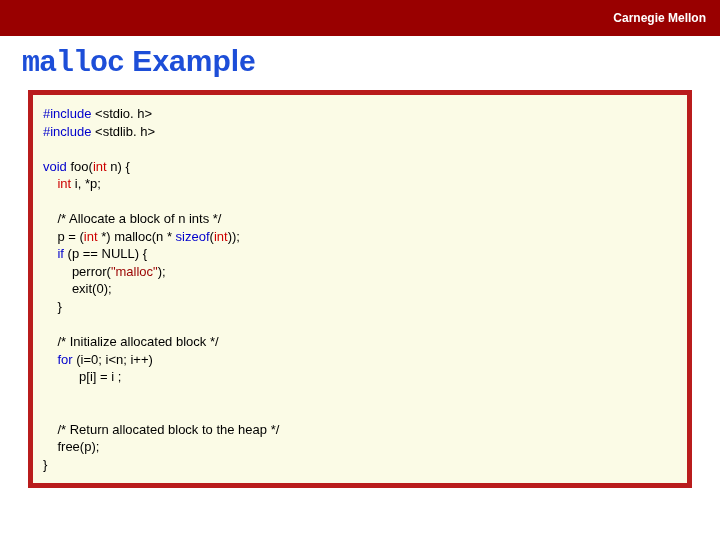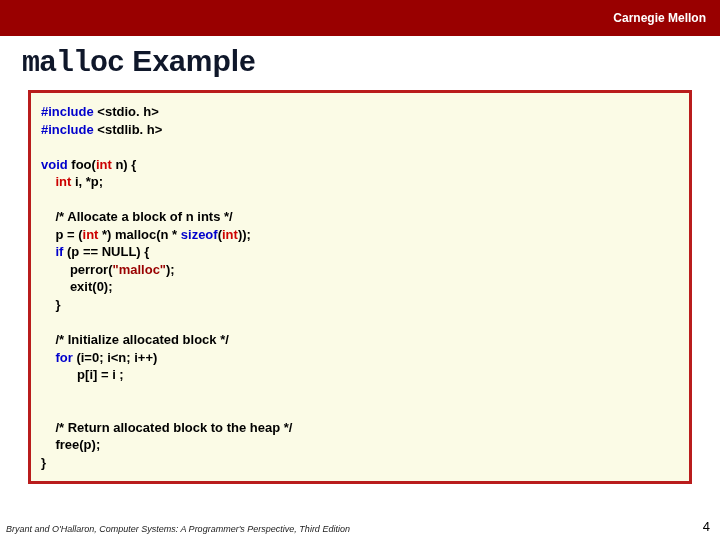--- a/index.html
+++ b/index.html
@@ -1,21 +1,21 @@
 <!DOCTYPE html>
 <html><head>
 <meta charset="utf-8">
 <style>
   * { margin: 0; padding: 0; box-sizing: border-box; }
   html, body { width: 720px; height: 540px; font-family: Arial, Helvetica, sans-serif; background: #fff; }
   .slide { width: 720px; height: 540px; position: relative; background: #fff; }
   .topbar { background: #990000; color: #fff; height: 36px; display: flex; justify-content: flex-end; align-items: center; padding-right: 14px; font-weight: bold; font-size: 12px; }
-  .title { padding: 8px 0 10px 22px; font-size: 30px; font-weight: bold; color: #0f172a; }
+  .title { padding: 8px 0 10px 22px; font-size: 30px; font-weight: bold; color: #1d4ed8; }
   .title .mono { font-family: "Courier New", Courier, monospace; font-weight: bold; letter-spacing: -1px; }
-  .codebox { margin: 0 28px; border: 3px solid #b91c1c; background: #fbfbe6; padding: 10px 10px 10px 10px; font-family: Arial, Helvetica, sans-serif; font-size: 13px; font-weight: bold; line-height: 1.35; }
+  .codebox { margin: 0 28px; border: 5px solid #b91c1c; background: #fbfbe6; padding: 10px 10px 10px 10px; font-family: Arial, Helvetica, sans-serif; font-size: 13px; font-weight: normal; line-height: 1.35; }
   .codebox pre { font-family: Arial, Helvetica, sans-serif; white-space: pre; }
   .codebox .text { color: #000; }
   .kw { color: #0000cc; }
   .tp { color: #cc0000; }
   .str { color: #990000; }
   .footer { position: absolute; bottom: 6px; left: 6px; right: 10px; display: flex; justify-content: space-between; align-items: flex-end; font-size: 9px; color: #222; }
   .footer .cite { font-style: italic; }
   .footer .pg { font-size: 13px; color: #000; }
 </style>
 </head>
@@ -48,18 +48,14 @@
 <span class="text">    /* Initialize allocated block */</span>
 <span class="text">    </span><span class="kw">for</span><span class="text"> (i=</span><span class="text">0</span><span class="text">; i&lt;n; i++)</span>
 <span class="text">          p[i] = i ;</span>
 
 
 <span class="text">    /* Return allocated block to the heap */</span>
 <span class="text">    free(p);</span>
 <span class="text">}</span></pre>
   </div>
 
-  <div class="footer">
-    <span class="cite">Bryant and O'Hallaron, Computer Systems: A Programmer's Perspective, Third Edition</span>
-    <span class="pg">4</span>
-  </div>
 
 </div>
 
 </body></html>

